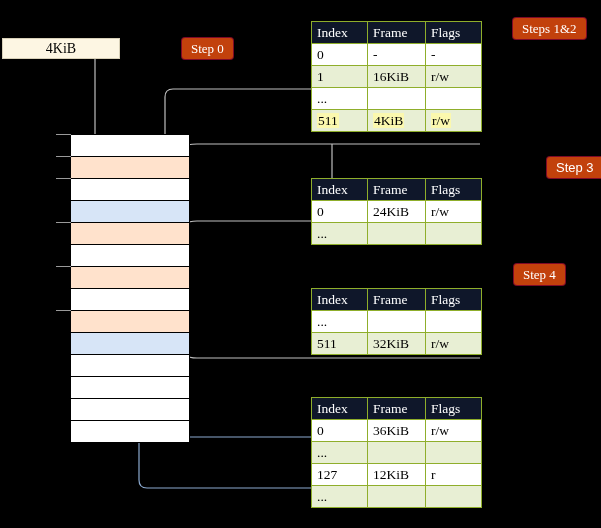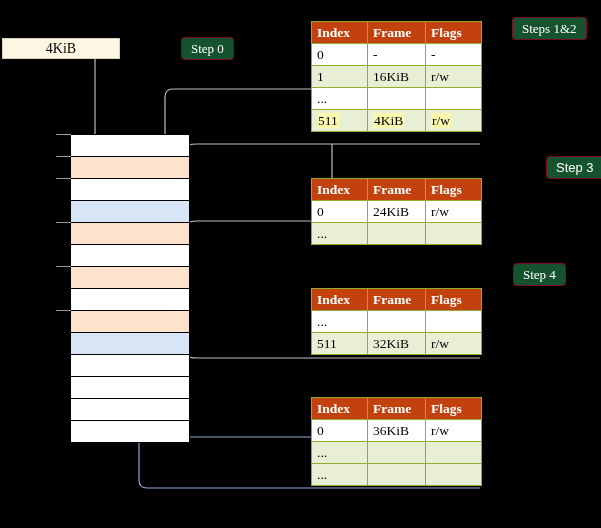--- a/index.html
+++ b/index.html
@@ -71,21 +71,21 @@
     position: absolute;
     left: 56px;
     width: 15px;
     height: 0;
     border-top: 1px solid #9A9A9A;
   }
 
   
   .badge {
     position: absolute;
-    background: #14532d;
+    background: #c2410c;
     color: #FFFFFF;
     font-size: 13px;
     line-height: 19px;
     padding: 1px 9px;
     border-radius: 3px;
     white-space: nowrap;
     box-shadow: 0 0 0 1px #7E0A27;
   }
   .badge-sans { font-family: "Liberation Sans", sans-serif; font-size: 13px; }
 
@@ -102,23 +102,23 @@
     border: 1px solid #8FAE2B;
     padding: 1px 5px;
     height: 22px;
     box-sizing: border-box;
     text-align: left;
     vertical-align: middle;
     overflow: hidden;
     white-space: nowrap;
   }
   .ptable th {
-    background: #c2410c;
+    background: #0f172a;
     color: #FFFFFF;
-    font-weight: bold;
+    font-weight: normal;
   }
   .ptable tr.alt td { background: #E8EFD4; }
   .ptable tr.plain td { background: #FFFFFF; }
   .col-index { width: 56px; }
   .col-frame { width: 58px; }
   .col-flags { width: 56px; }
   .hl { background: #FBF8AE; padding: 0 1px; }
 </style>
 </head>
 <body>
@@ -279,20 +279,25 @@
         <tr class="plain">
           <td class="col-index">0</td>
           <td class="col-frame">36KiB</td>
           <td class="col-flags">r/w</td>
         </tr>
         <tr class="alt">
           <td class="col-index">...</td>
           <td class="col-frame"></td>
           <td class="col-flags"></td>
         </tr>
+        <tr class="plain">
+          <td class="col-index">127</td>
+          <td class="col-frame">12KiB</td>
+          <td class="col-flags">r</td>
+        </tr>
         <tr class="alt">
           <td class="col-index">...</td>
           <td class="col-frame"></td>
           <td class="col-flags"></td>
         </tr>
       </tbody>
     </table>
 
 </div>
 

